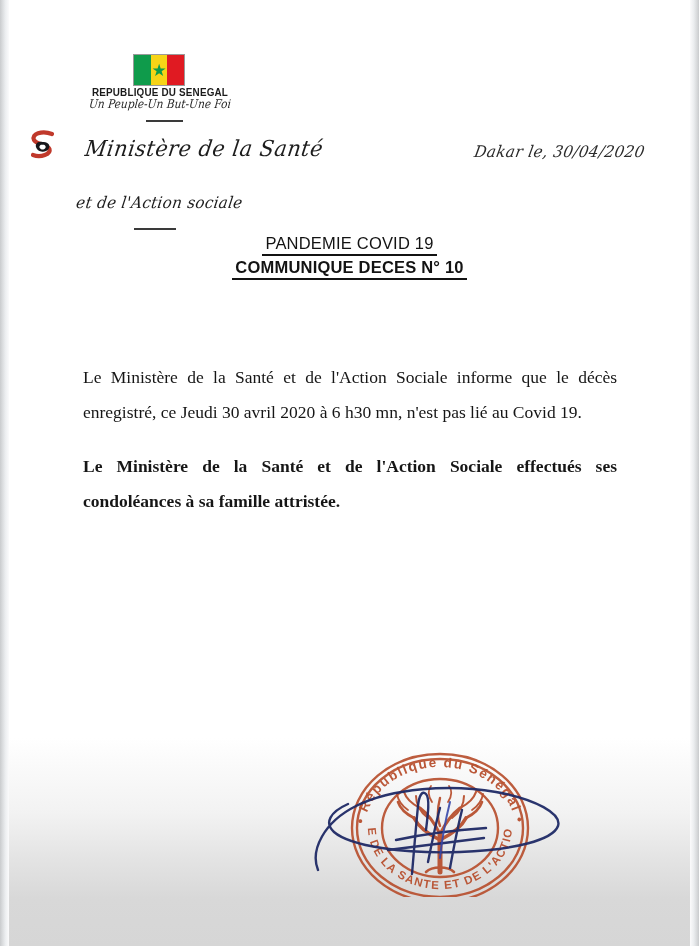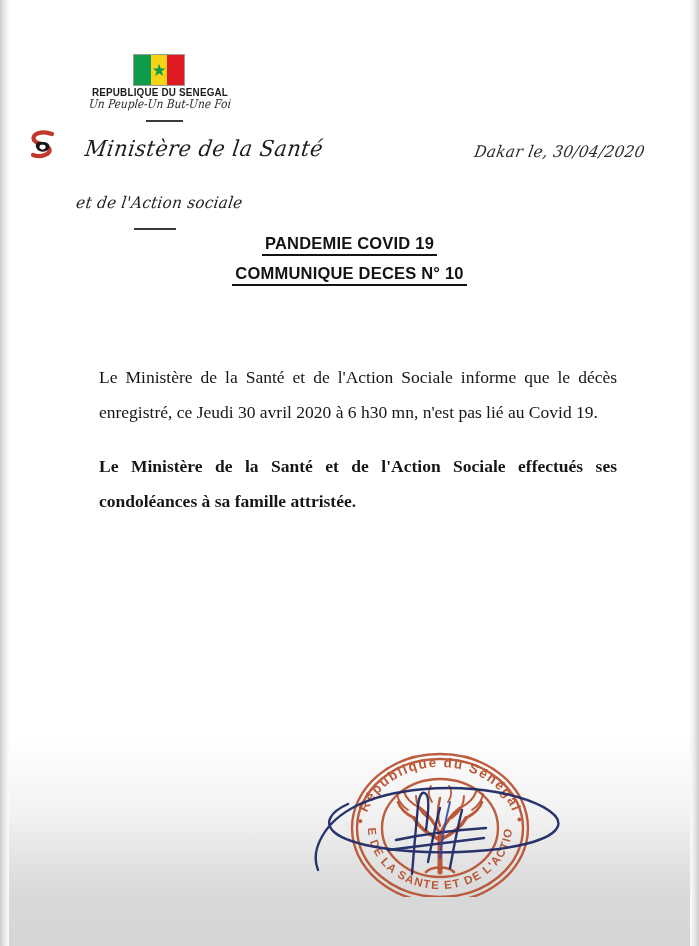--- a/index.html
+++ b/index.html
@@ -171,33 +171,33 @@
   
   .title-block {
     position: absolute;
     left: 0;
     top: 234px;
     width: 699px;
     text-align: center;
   }
   .doc-title {
     font-family: "Liberation Sans", sans-serif;
-    font-weight: bold;
+    font-weight: normal;
     font-size: 16.5px;
     color: #131313;
     letter-spacing: 0.2px;
     line-height: 1.1;
   }
   .doc-title span {
     display: inline-block;
     border-bottom: 2px solid #131313;
     padding: 0 3px 2px 3px;
   }
   .doc-subtitle {
-    margin-top: 8px;
+    margin-top: 2px;
     font-family: "Liberation Sans", sans-serif;
     font-weight: bold;
     font-size: 16.5px;
     color: #131313;
     letter-spacing: 0.2px;
     line-height: 1.1;
   }
   .doc-subtitle span {
     display: inline-block;
     border-bottom: 2px solid #131313;
@@ -210,21 +210,21 @@
     left: 83px;
     top: 360px;
     width: 534px;
   }
   .para {
     text-align: justify;
     font-family: "Liberation Serif", serif;
     font-size: 17.5px;
     line-height: 35px;
     color: #161616;
-    margin: 0 0 19px 16px;
+    margin: 0 0 19px 0;
   }
   .para.last-spacing { margin-bottom: 21px; }
   .para.bold {
     font-weight: bold;
     margin-bottom: 0;
   }
 
   
   .stamp-area {
     position: absolute;

